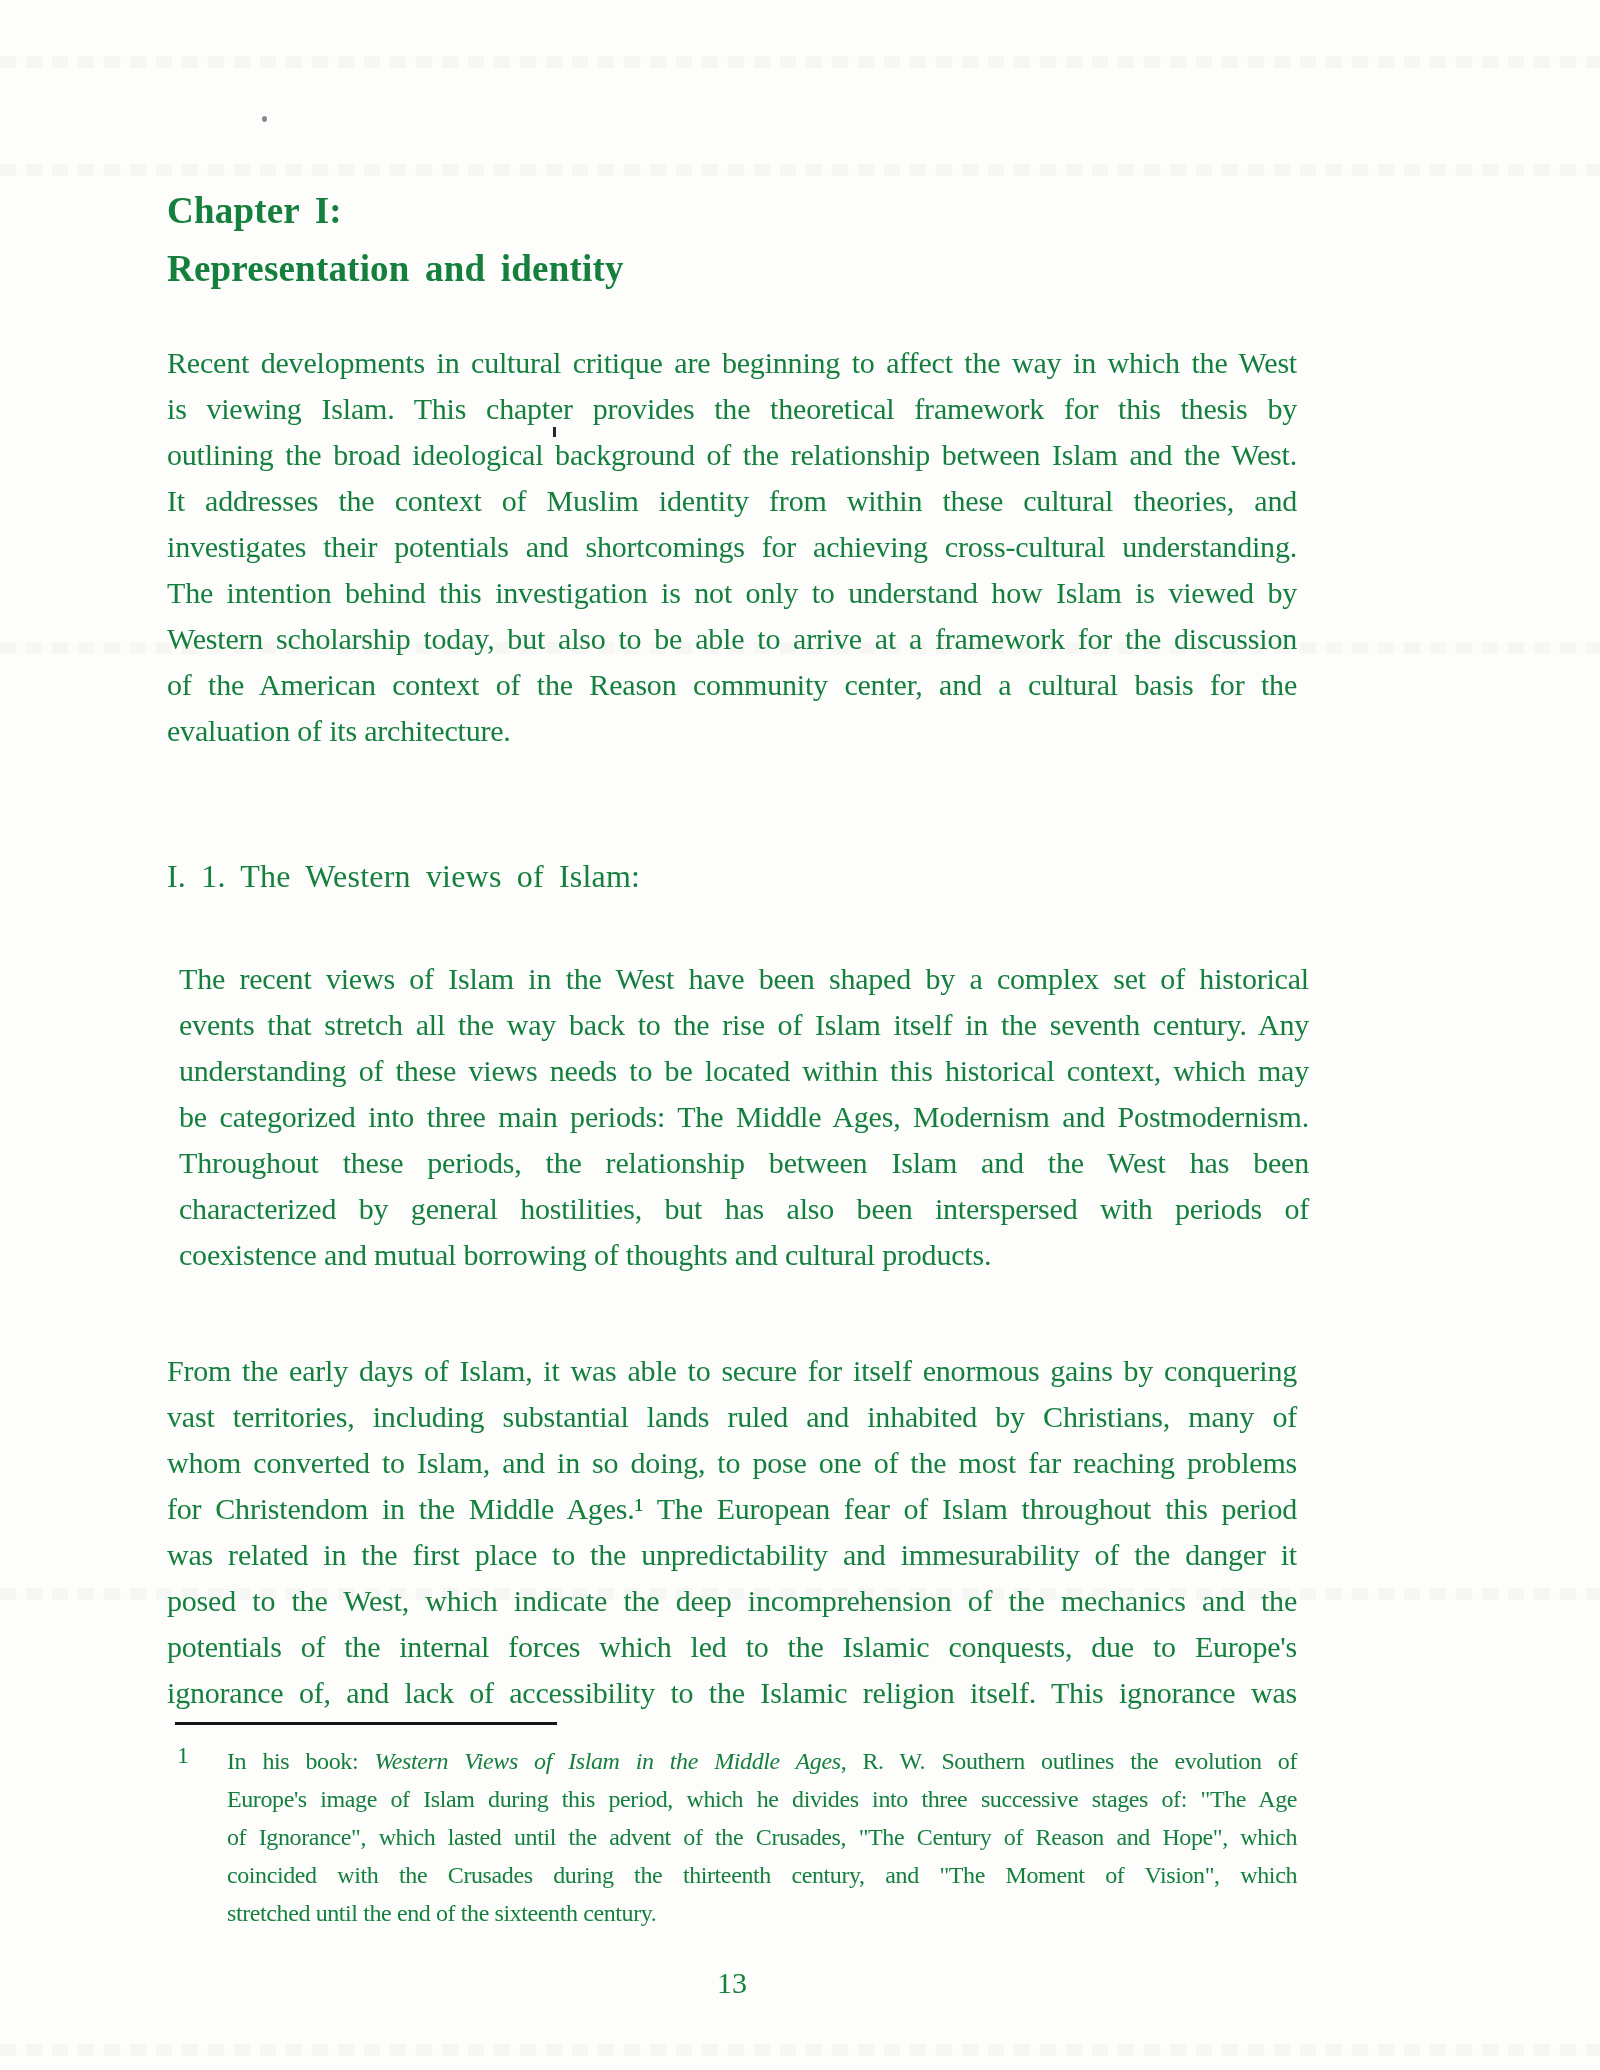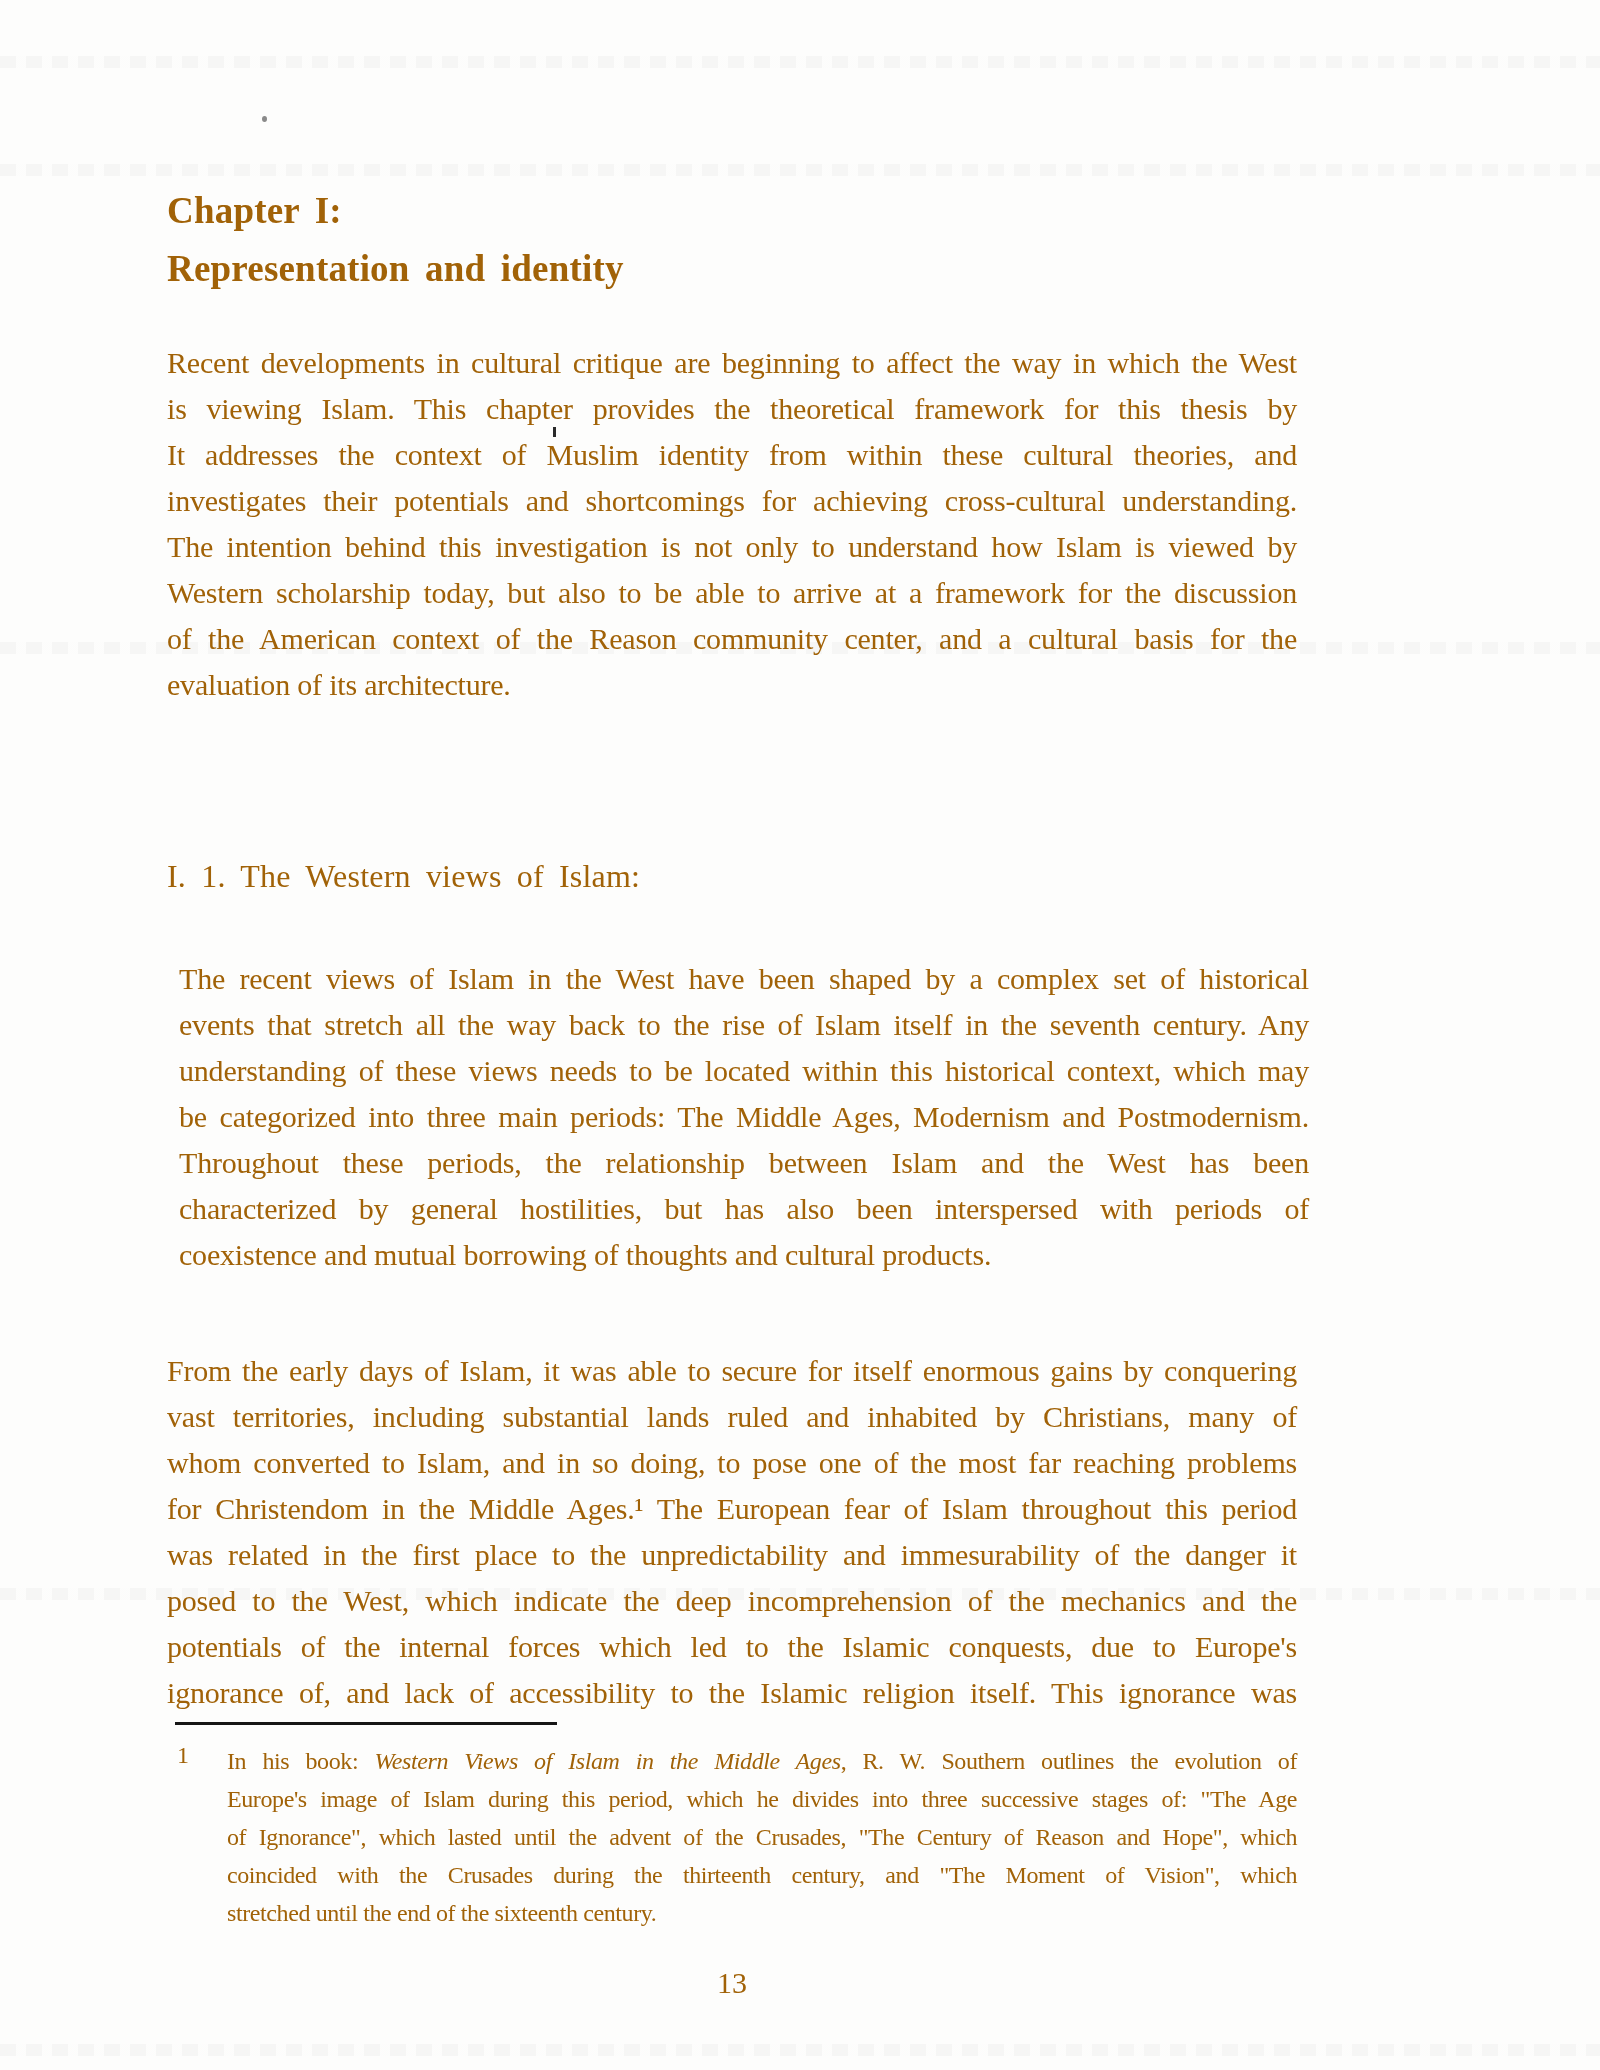--- a/index.html
+++ b/index.html
@@ -2,21 +2,21 @@
 <html><head>
 <meta charset="utf-8">
 <style>
   html, body { margin: 0; padding: 0; background: #ffffff; }
   .page {
     position: relative;
     width: 1600px;
     height: 2070px;
     background: #fdfdfc;
     font-family: "Liberation Serif", "DejaVu Serif", serif;
-    color: #a16207;
+    color: #15803d;
     overflow: hidden;
   }
   
   .artifact-band {
     position: absolute;
     left: 0;
     width: 1600px;
     height: 12px;
     background: repeating-linear-gradient(90deg, #efefee 0 16px, #fcfcfb 16px 26px);
     opacity: 0.5;
@@ -125,20 +125,21 @@
   <div class="artifact-tick"></div>
 
   <h1 class="chapter-heading">
     <div>Chapter I:</div>
     <div>Representation and identity</div>
   </h1>
 
   <div class="body-para p1">
       <div class="tline">Recent developments in cultural critique are beginning to affect the way in which the West</div>
       <div class="tline">is viewing Islam. This chapter provides the theoretical framework for this thesis by</div>
+      <div class="tline">outlining the broad ideological background of the relationship between Islam and the West.</div>
       <div class="tline">It addresses the context of Muslim identity from within these cultural theories, and</div>
       <div class="tline">investigates their potentials and shortcomings for achieving cross-cultural understanding.</div>
       <div class="tline">The intention behind this investigation is not only to understand how Islam is viewed by</div>
       <div class="tline">Western scholarship today, but also to be able to arrive at a framework for the discussion</div>
       <div class="tline">of the American context of the Reason community center, and a cultural basis for the</div>
       <div class="tline tline-left">evaluation of its architecture.</div>
     </div>
 
   <h2 class="section-heading">I. 1. The Western views of Islam:</h2>
 

